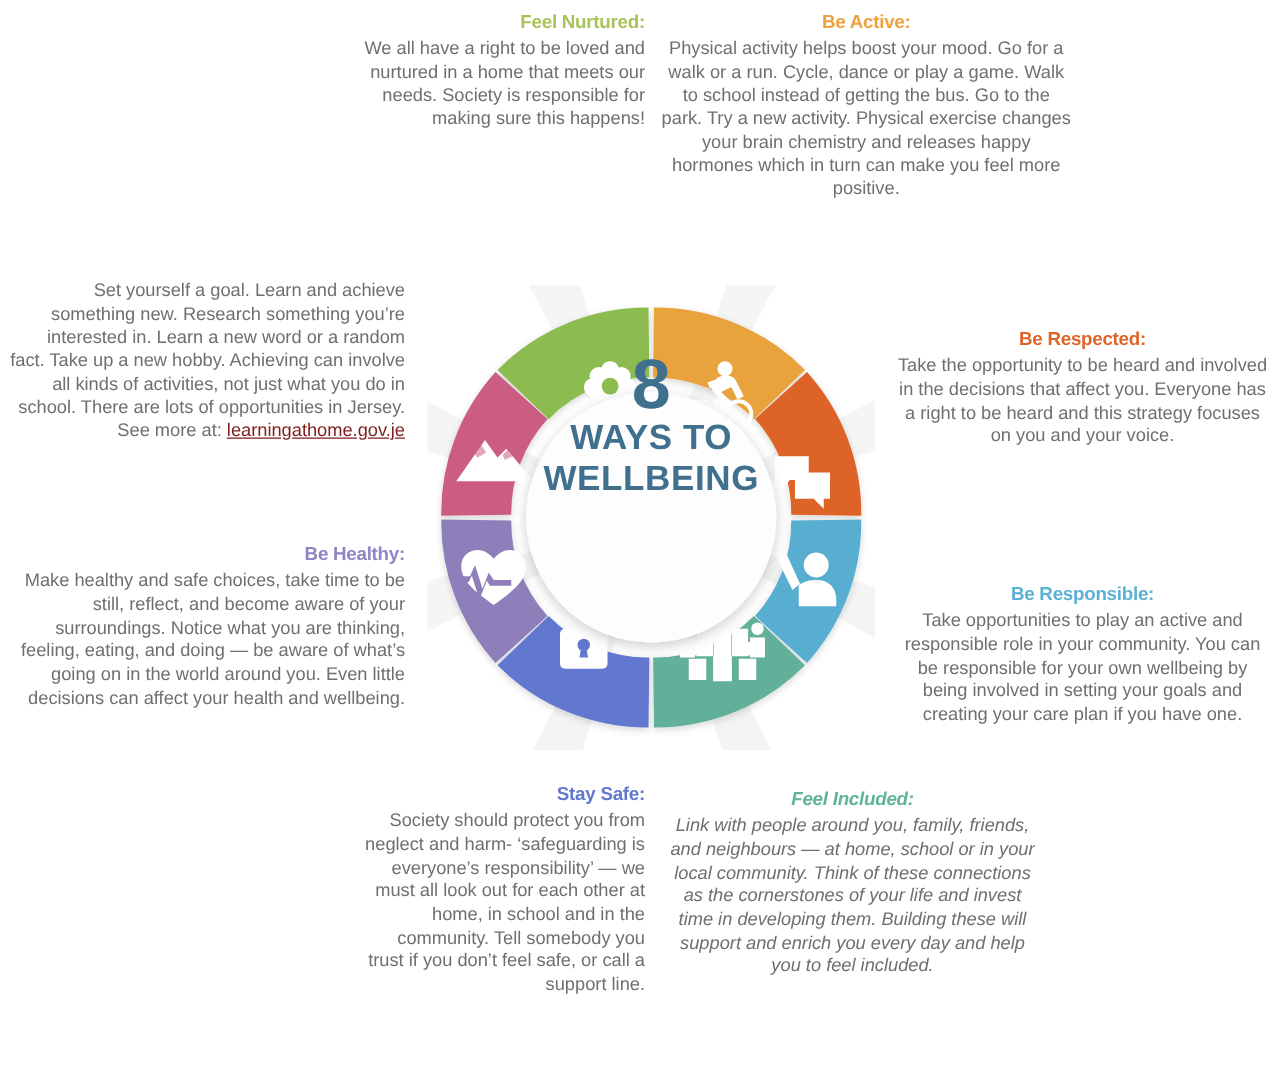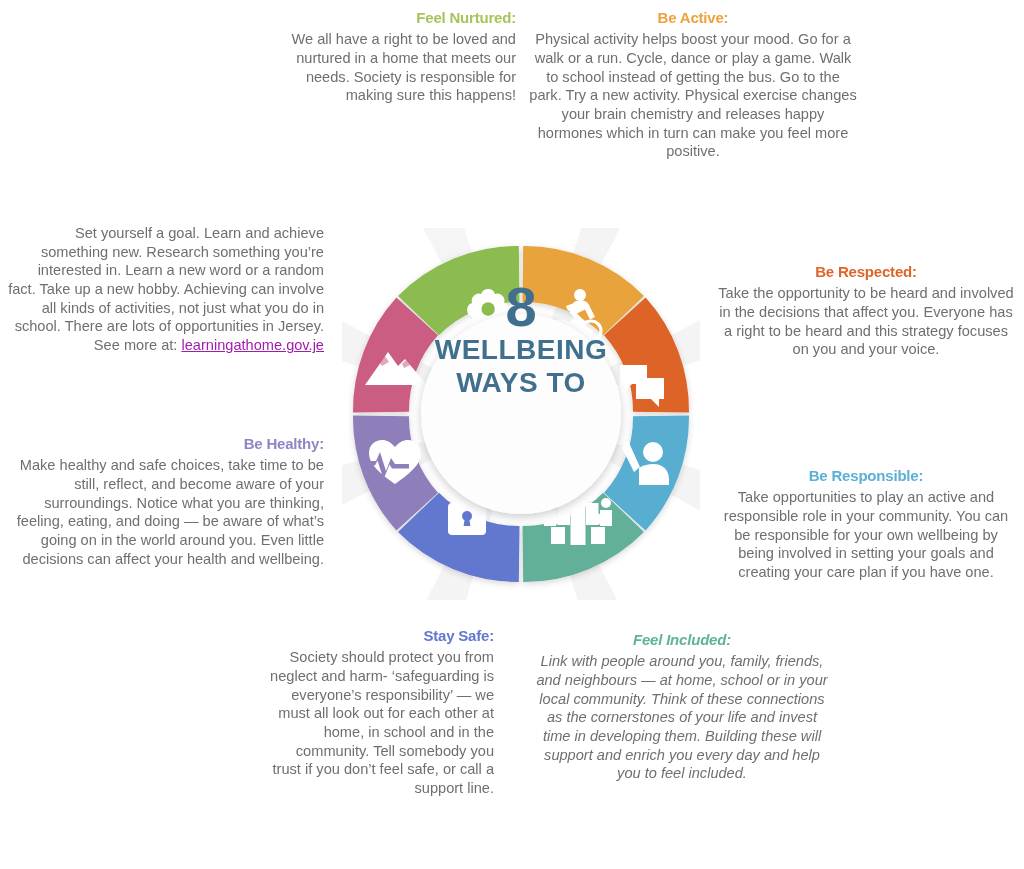--- a/index.html
+++ b/index.html
@@ -31,30 +31,30 @@
     margin-bottom: 3px;
   }
   .block .body {
     display: block;
   }
   .align-right { text-align: right; }
   .align-left  { text-align: center;  }
 
   .block .body a,
   .link {
-    color: #a21caf;
+    color: #7f1d1d;
   }
 
   
   #b-nurtured   { left: 268px; top: 8px;   width: 248px; }
   #b-active     { left: 528px; top: 8px;   width: 330px; }
   #b-respected  { left: 716px; top: 262px; width: 300px; }
   #b-responsible{ left: 716px; top: 466px; width: 300px; }
   #b-included   { left: 532px; top: 630px; width: 300px; font-style: italic; }
-  #b-safe       { left: 264px; top: 626px; width: 230px; }
+  #b-safe       { left: 286px; top: 626px; width: 230px; }
   #b-healthy    { left: 14px;  top: 434px; width: 310px; }
   #b-achieving  { left: 8px;   top: 224px; width: 316px; }
 
   
   #wheel-wrap {
     position: absolute;
     left: 342px;
     top: 228px;
     width: 358px;
     height: 372px;
@@ -237,16 +237,16 @@
         <path d="M23 13 l4 6 l-7 4 l-3 -4 Z" fill="#cc5d82" opacity="0.55"></path>
         <path d="M44 17 l4 5 l-6 3 l-2 -4 Z" fill="#cc5d82" opacity="0.55"></path>
       </g>
     </g>
 
     <circle cx="179" cy="186" r="100" fill="#fdfdfd" filter="url(#hubshadow)"></circle>
   </svg>
 
   <div class="hub-label">
     <span class="hub-number">8</span>
+    <span class="hub-line">WAYS TO</span>
     <span class="hub-line">WELLBEING</span>
-    <span class="hub-line">WAYS TO</span>
   </div>
 </div>
 
 </body></html>

